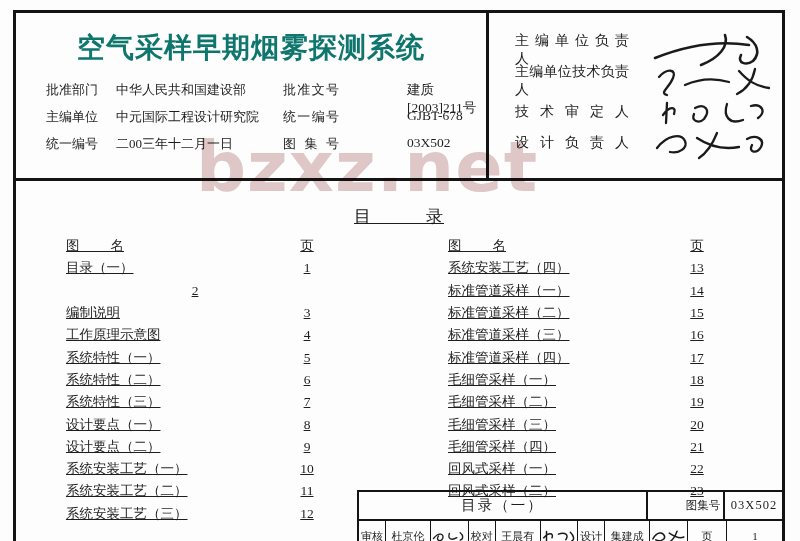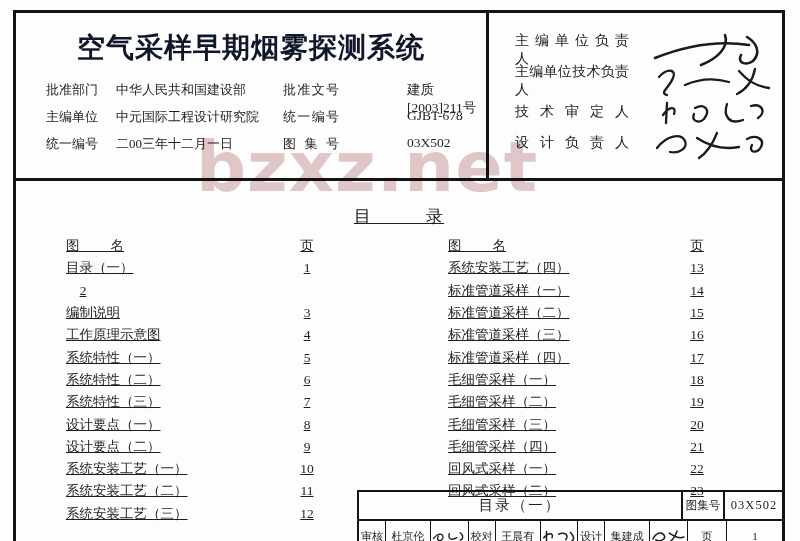--- a/index.html
+++ b/index.html
@@ -11,21 +11,21 @@
   .frame{position:absolute;left:13px;top:10px;width:766px;height:548px;
          border:3px solid #141414;z-index:2;}
 
   
   .header{height:165px;border-bottom:3px solid #141414;display:flex;}
   .header-left{width:470px;position:relative;}
   .header-right{flex:1;border-left:3px solid #141414;position:relative;}
 
   .doc-title{margin-top:16px;text-align:center;
              font-family:"Liberation Sans",sans-serif;font-weight:700;
-             font-size:28px;letter-spacing:1px;color:#0f172a;}
+             font-size:28px;letter-spacing:1px;color:#0f766e;}
 
   .info{position:absolute;left:0;top:68px;right:0;}
   .info-row{display:flex;height:27px;padding-left:30px;font-size:13px;}
   .f-label1{width:70px;}
   .f-val1{width:167px;}
   .f-label2{width:56px;margin-right:25px;text-align:justify;text-align-last:justify;}
   .f-val2{flex:1;font-size:13.5px;margin-left:43px;}
 
   .sig-row{position:absolute;left:26px;display:flex;align-items:center;height:30px;}
   .sig-label{width:114px;font-size:14px;text-align:justify;text-align-last:justify;}
@@ -38,36 +38,36 @@
              font-size:70px;line-height:74px;letter-spacing:1px;
              color:#d6b4b4;opacity:.72;mix-blend-mode:multiply;pointer-events:none;}
 
   
   .toc{position:relative;padding-top:24px;text-decoration:underline;}
   .toc-heading{width:90px;margin:0 auto;font-size:17px;letter-spacing:1px;
                text-align:justify;text-align-last:justify;color:#161616;}
   .toc-cols{display:flex;margin-top:7px;}
   .toc-col{width:378px;}
   .toc-col.right{width:382px;}
-  .trow{display:flex;align-items:center;height:22.3px;font-size:13.5px;}
+  .trow{display:flex;align-items:center;height:22.3px;font-size:13.5px;justify-content:center;}
   .toc-col.left  .trow{padding-left:50px;padding-right:70px;}
   .toc-col.right .trow{padding-left:54px;padding-right:62px;}
   .tname{flex:1;white-space:nowrap;}
   .tname.hdr{width:58px;flex:none;text-align:justify;text-align-last:justify;}
   .trow.hdr .tname-spacer{flex:1;}
   .tpage{width:34px;text-align:center;font-size:13.5px;}
 
   
   .titleblock{position:absolute;left:357px;top:490px;width:424px;z-index:3;
               border:2.5px solid #141414;background:transparent;}
   .tb-row1{display:flex;height:27px;border-bottom:2px solid #141414;}
   .tb-title{flex:1;display:flex;align-items:center;justify-content:center;
             font-size:14.5px;letter-spacing:2px;}
   .tb-cell{display:flex;align-items:center;justify-content:center;}
-  .tb-atlas-label{width:40px;border-left:2px solid #141414;font-size:11.5px;}
+  .tb-atlas-label{width:40px;border-left:2px solid #141414;font-size:11.5px;padding-left:35px;}
   .tb-atlas-no{width:58px;border-left:2px solid #141414;font-size:12.5px;letter-spacing:1px;}
   .tb-row2{display:flex;height:30px;font-size:11px;}
   .tb-row2 > div{display:flex;align-items:center;justify-content:center;
                  border-right:1.5px solid #141414;overflow:hidden;}
   .c-lab{width:26px;}
   .c-name{width:44px;}
   .c-sig{flex:1;min-width:34px;}
   .c-page-lab{width:38px;}
   .c-page-no{width:56px;border-right:none !important;}
 

